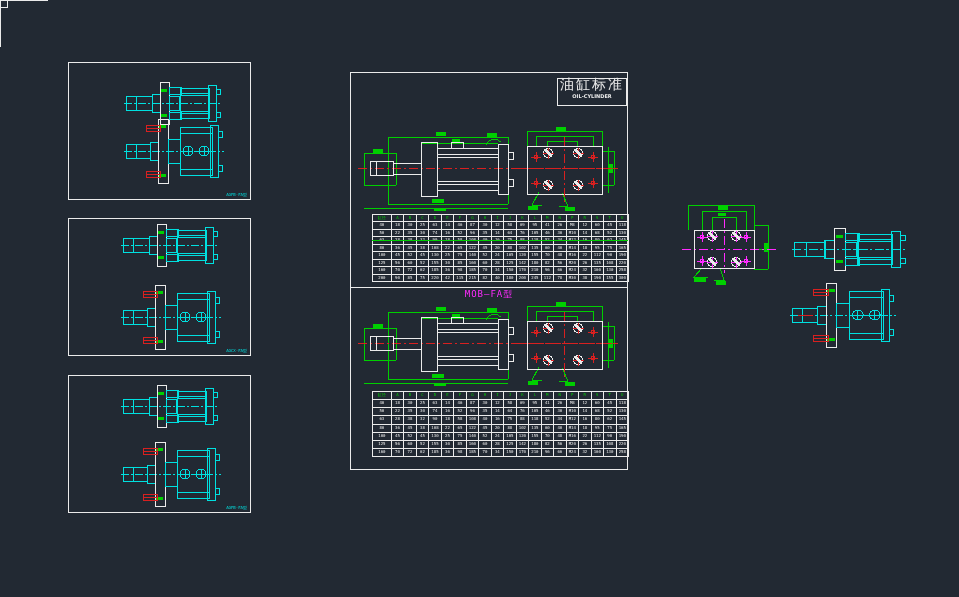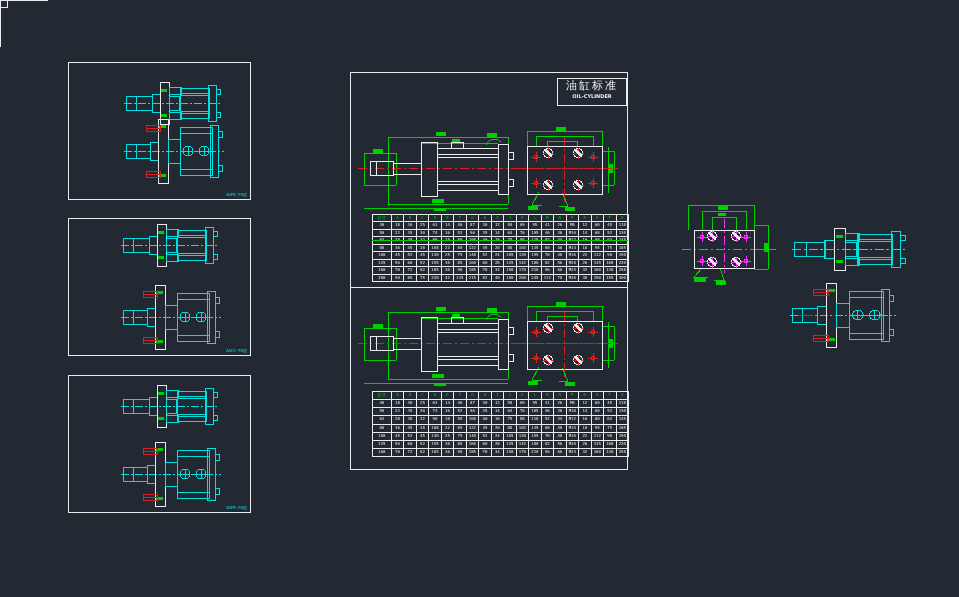--- a/index.html
+++ b/index.html
@@ -16,21 +16,21 @@
   
   .panel{position:absolute;width:181px;height:136px;border:1px solid var(--white);}
   .p1{left:68px;top:62px;} .p2{left:68px;top:218px;} .p3{left:68px;top:375px;}
   .plabel{position:absolute;right:3px;bottom:2px;font-size:4px;line-height:5px;color:var(--cyan);
           letter-spacing:0;}
 
   
   .main-panel{position:absolute;left:350px;top:72px;width:276px;height:396px;border:1px solid var(--white);}
   .title-block{position:absolute;left:206px;top:5px;width:68px;height:26px;border:1px solid var(--white);
                text-align:center;color:var(--white);}
-  .tb1{font-family:Liberation Serif, serif;font-size:11px;line-height:13px;letter-spacing:2px;}
+  .tb1{font-family:Liberation Mono, monospace;font-size:14px;line-height:13px;letter-spacing:2px;}
   .tb2{font-family:"DejaVu Sans",sans-serif;font-weight:bold;font-size:5px;line-height:8px;letter-spacing:0;}
   .sec-label{position:absolute;left:0;width:100%;text-align:center;color:var(--magenta);
              font-size:9px;line-height:11px;letter-spacing:1px;}
   .sl1{top:37px;} .sl2{top:216px;}
   .divider{position:absolute;left:0;top:214px;width:100%;height:1px;background:var(--white);}
   .mdraw{position:absolute;left:5px;width:266px;height:84px;}
   .md1{top:54px;} .md2{top:229px;}
 
   
   .dtable{position:absolute;left:21px;width:256px;border-top:1px solid var(--white);
@@ -405,20 +405,21 @@
         <div class="tc">M30</div>
         <div class="tc">38</div>
         <div class="tc">190</div>
         <div class="tc">155</div>
         <div class="tc">300</div>
       </div>
     <div class="gline"></div>
 
     <div class="divider"></div>
 
+    <div class="sec-label sl2">MOB—FA型</div>
     <svg class="mdraw md2" viewBox="0 0 266 84">
       <use href="#mainDraw" x="0" y="0" width="266" height="84"></use>
     </svg>
     <div class="dtable dt2" style="grid-template-columns: 1.5fr repeat(19, 1fr);">
         <div class="tc th">缸径</div>
         <div class="tc th">A</div>
         <div class="tc th">B</div>
         <div class="tc th">C</div>
         <div class="tc th">D</div>
         <div class="tc th">E</div>

